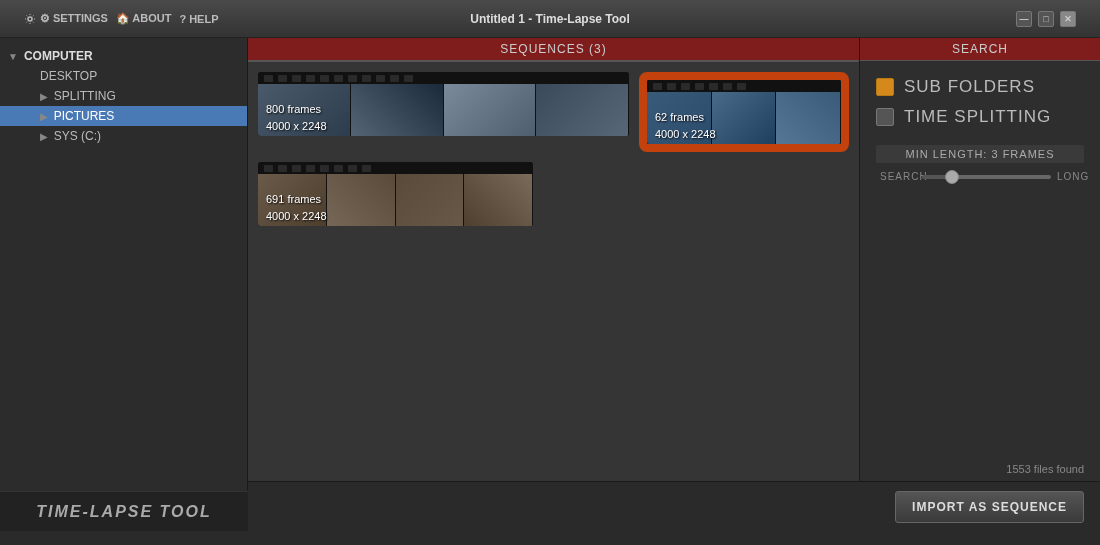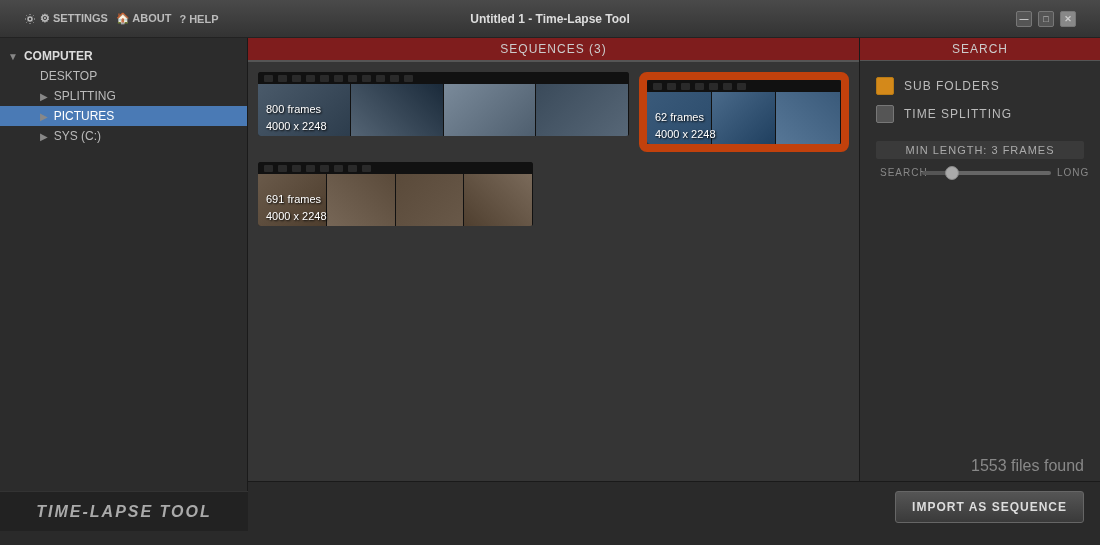--- a/index.html
+++ b/index.html
@@ -256,21 +256,21 @@
       background: #d4891a;
       border: 1px solid #b87a15;
       border-radius: 2px;
       flex-shrink: 0;
     }
     .checkbox-box.unchecked {
       background: #555;
       border: 1px solid #777;
     }
     .option-label {
-      font-size: 12px;
+      font-size: 17px;
       color: #bbb;
       letter-spacing: 1px;
     }
 
     #min-length-section {
       margin-top: 8px;
     }
     .section-label {
       font-size: 11px;
       color: #aaa;
@@ -346,21 +346,21 @@
     .btn-cancel {
       background: linear-gradient(to bottom, #555, #3a3a3a);
       color: #ddd;
       border: 1px solid #666;
     }
 
     .files-found-area {
       position: absolute;
       bottom: 56px;
       right: 16px;
-      font-size: 16px;
+      font-size: 11px;
       color: #888;
       text-align: center;
     }
 
     
     .film-hole-row {
       display: flex;
       align-items: center;
       background: #111;
       height: 12px;

